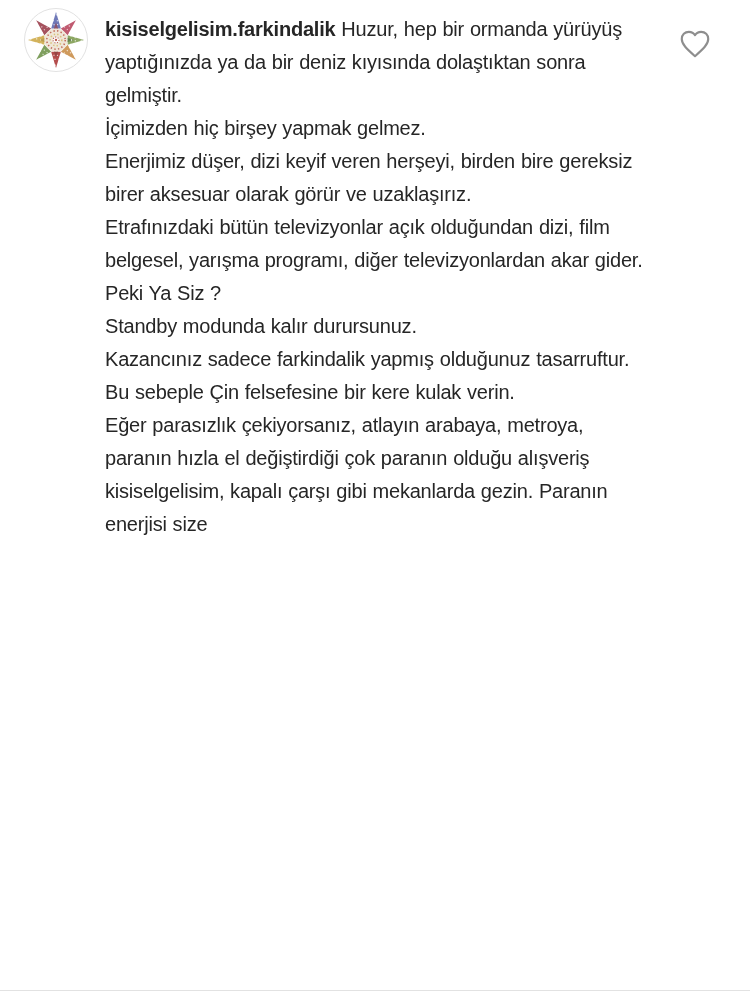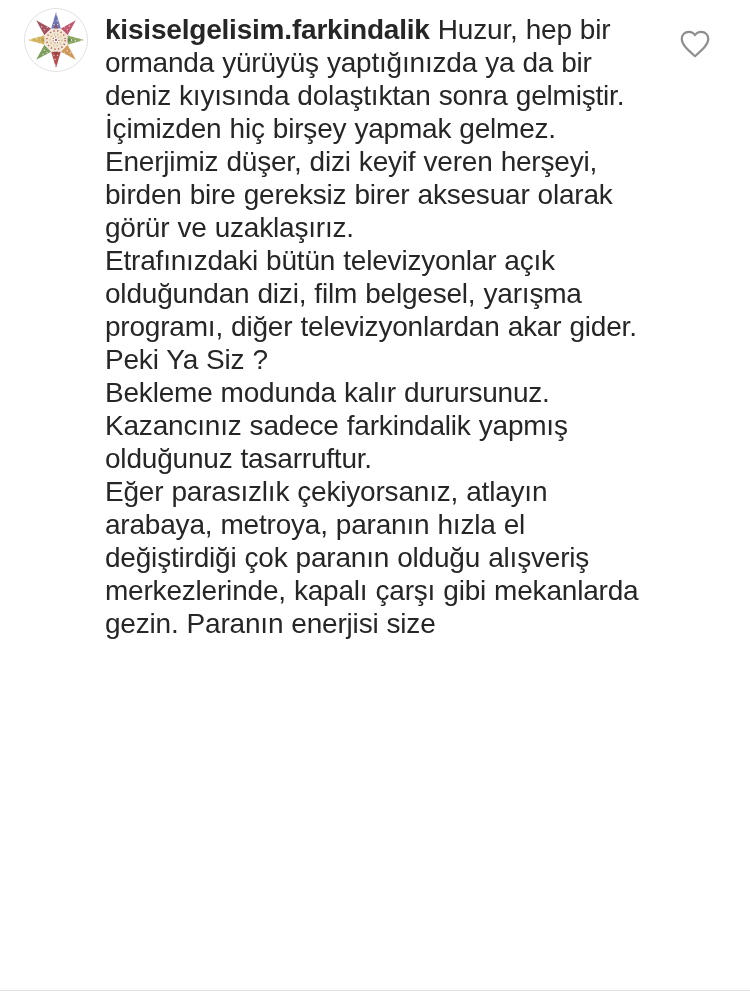--- a/index.html
+++ b/index.html
@@ -30,21 +30,21 @@
     box-sizing: border-box;
     background: #ffffff;
     cursor: pointer;
   }
   .avatar-wrap svg { display: block; width: 100%; height: 100%; }
   .caption {
     position: absolute;
     left: 105px;
     top: 13px;
     width: 548px;
-    font-size: 28px;
+    font-size: 20px;
     line-height: 33px;
     letter-spacing: -0.2px;
     color: var(--text-color, #262626);
     word-spacing: 0.5px;
   }
   .caption p { margin: 0; padding: 0; }
   .username {
     font-weight: bold;
     cursor: pointer;
   }
@@ -118,26 +118,27 @@
 
         <p>İçimizden hiç birşey yapmak gelmez.</p>
 
         <p>Enerjimiz düşer, dizi keyif veren herşeyi, birden bire gereksiz birer aksesuar olarak görür ve uzaklaşırız.</p>
 
 
         <p>Etrafınızdaki bütün televizyonlar açık olduğundan dizi, film belgesel, yarışma programı, diğer televizyonlardan akar gider.</p>
 
         <p>Peki Ya Siz ?</p>
 
-        <p>Bekleme modunda kalır durursunuz.</p>
+        <p>Standby modunda kalır durursunuz.</p>
 
         <p>Kazancınız sadece farkindalik yapmış olduğunuz tasarruftur.</p>
 
+        <p>Bu sebeple Çin felsefesine bir kere kulak verin.</p>
 
-        <p>Eğer parasızlık çekiyorsanız, atlayın arabaya, metroya, paranın hızla el değiştirdiği çok paranın olduğu alışveriş merkezlerinde, kapalı çarşı gibi mekanlarda gezin. Paranın enerjisi size</p>
+        <p>Eğer parasızlık çekiyorsanız, atlayın arabaya, metroya, paranın hızla el değiştirdiği çok paranın olduğu alışveriş kisiselgelisim, kapalı çarşı gibi mekanlarda gezin. Paranın enerjisi size</p>
       </div>
   </div>
 
   <button class="like-button" aria-label="Like">
     <svg viewBox="0 0 34 34" aria-hidden="true">
       <path class="heart-path" d="M17 28.5 C 9 21.5 4.5 17.2 4.5 12.2 C 4.5 8.4 7.4 5.5 11.2 5.5 C 13.6 5.5 15.8 6.7 17 8.7 C 18.2 6.7 20.4 5.5 22.8 5.5 C 26.6 5.5 29.5 8.4 29.5 12.2 C 29.5 17.2 25 21.5 17 28.5 Z"></path>
     </svg>
   </button>
 
   <div class="bottom-divider"></div>

